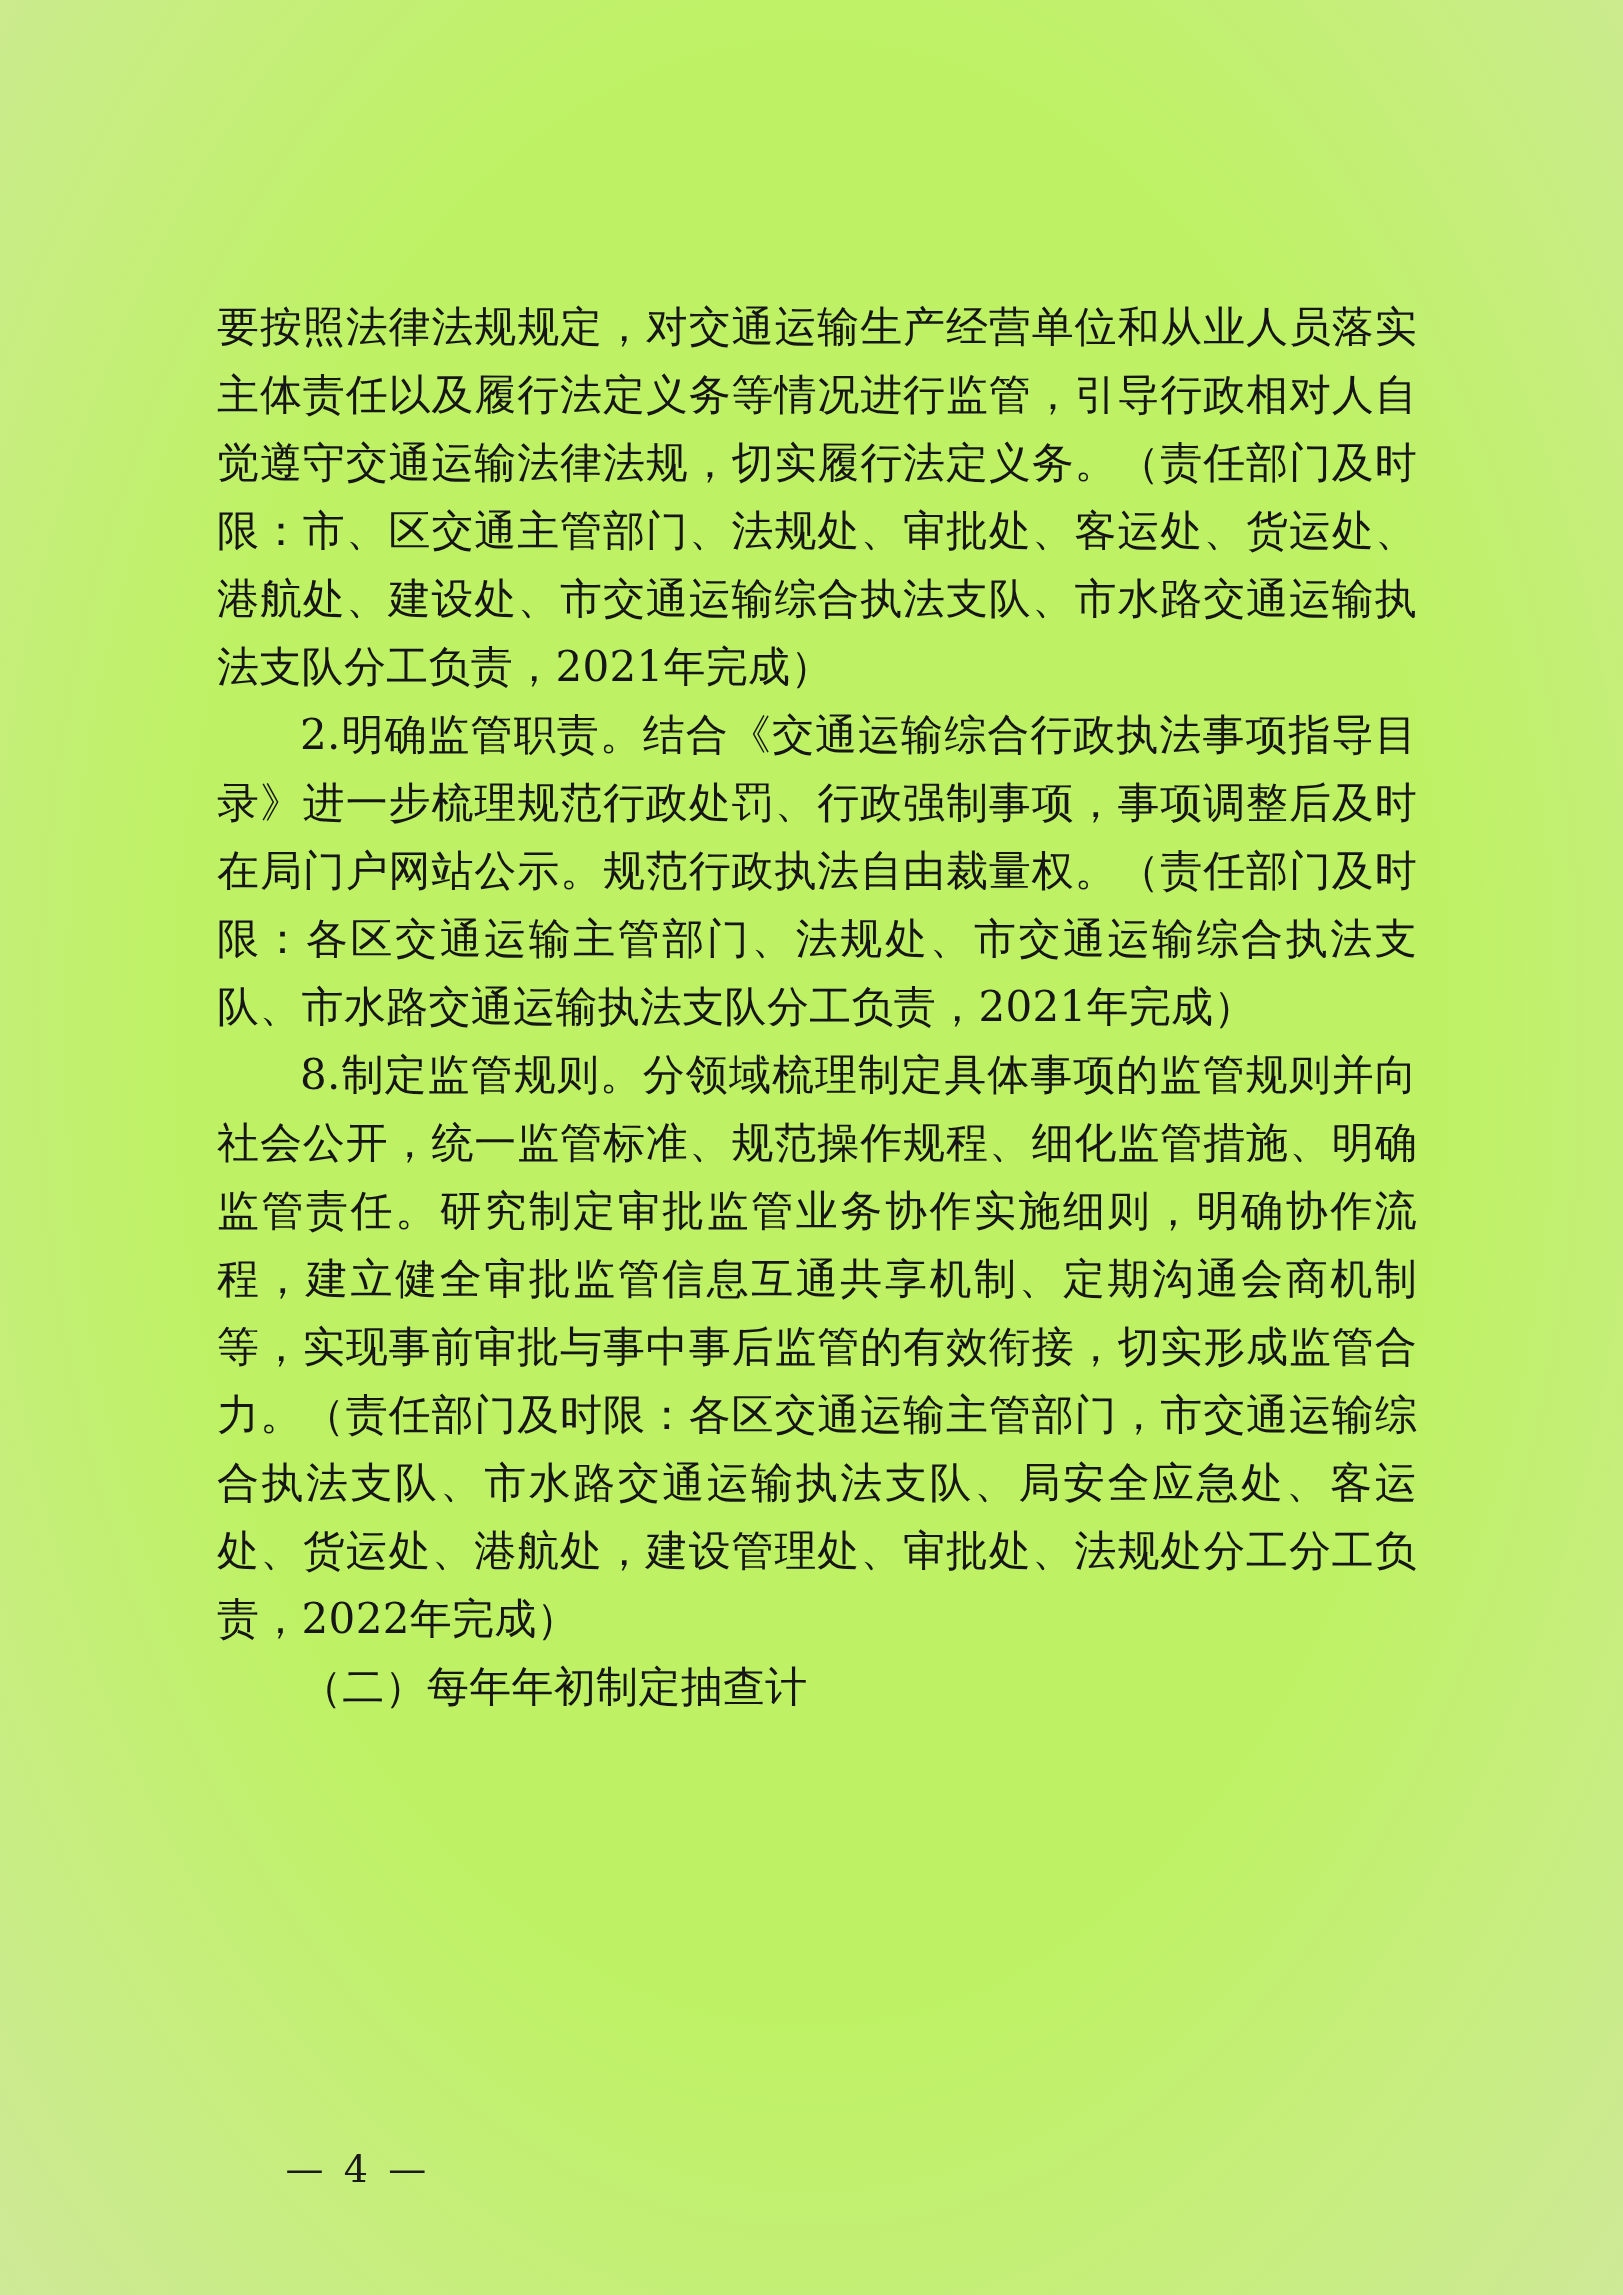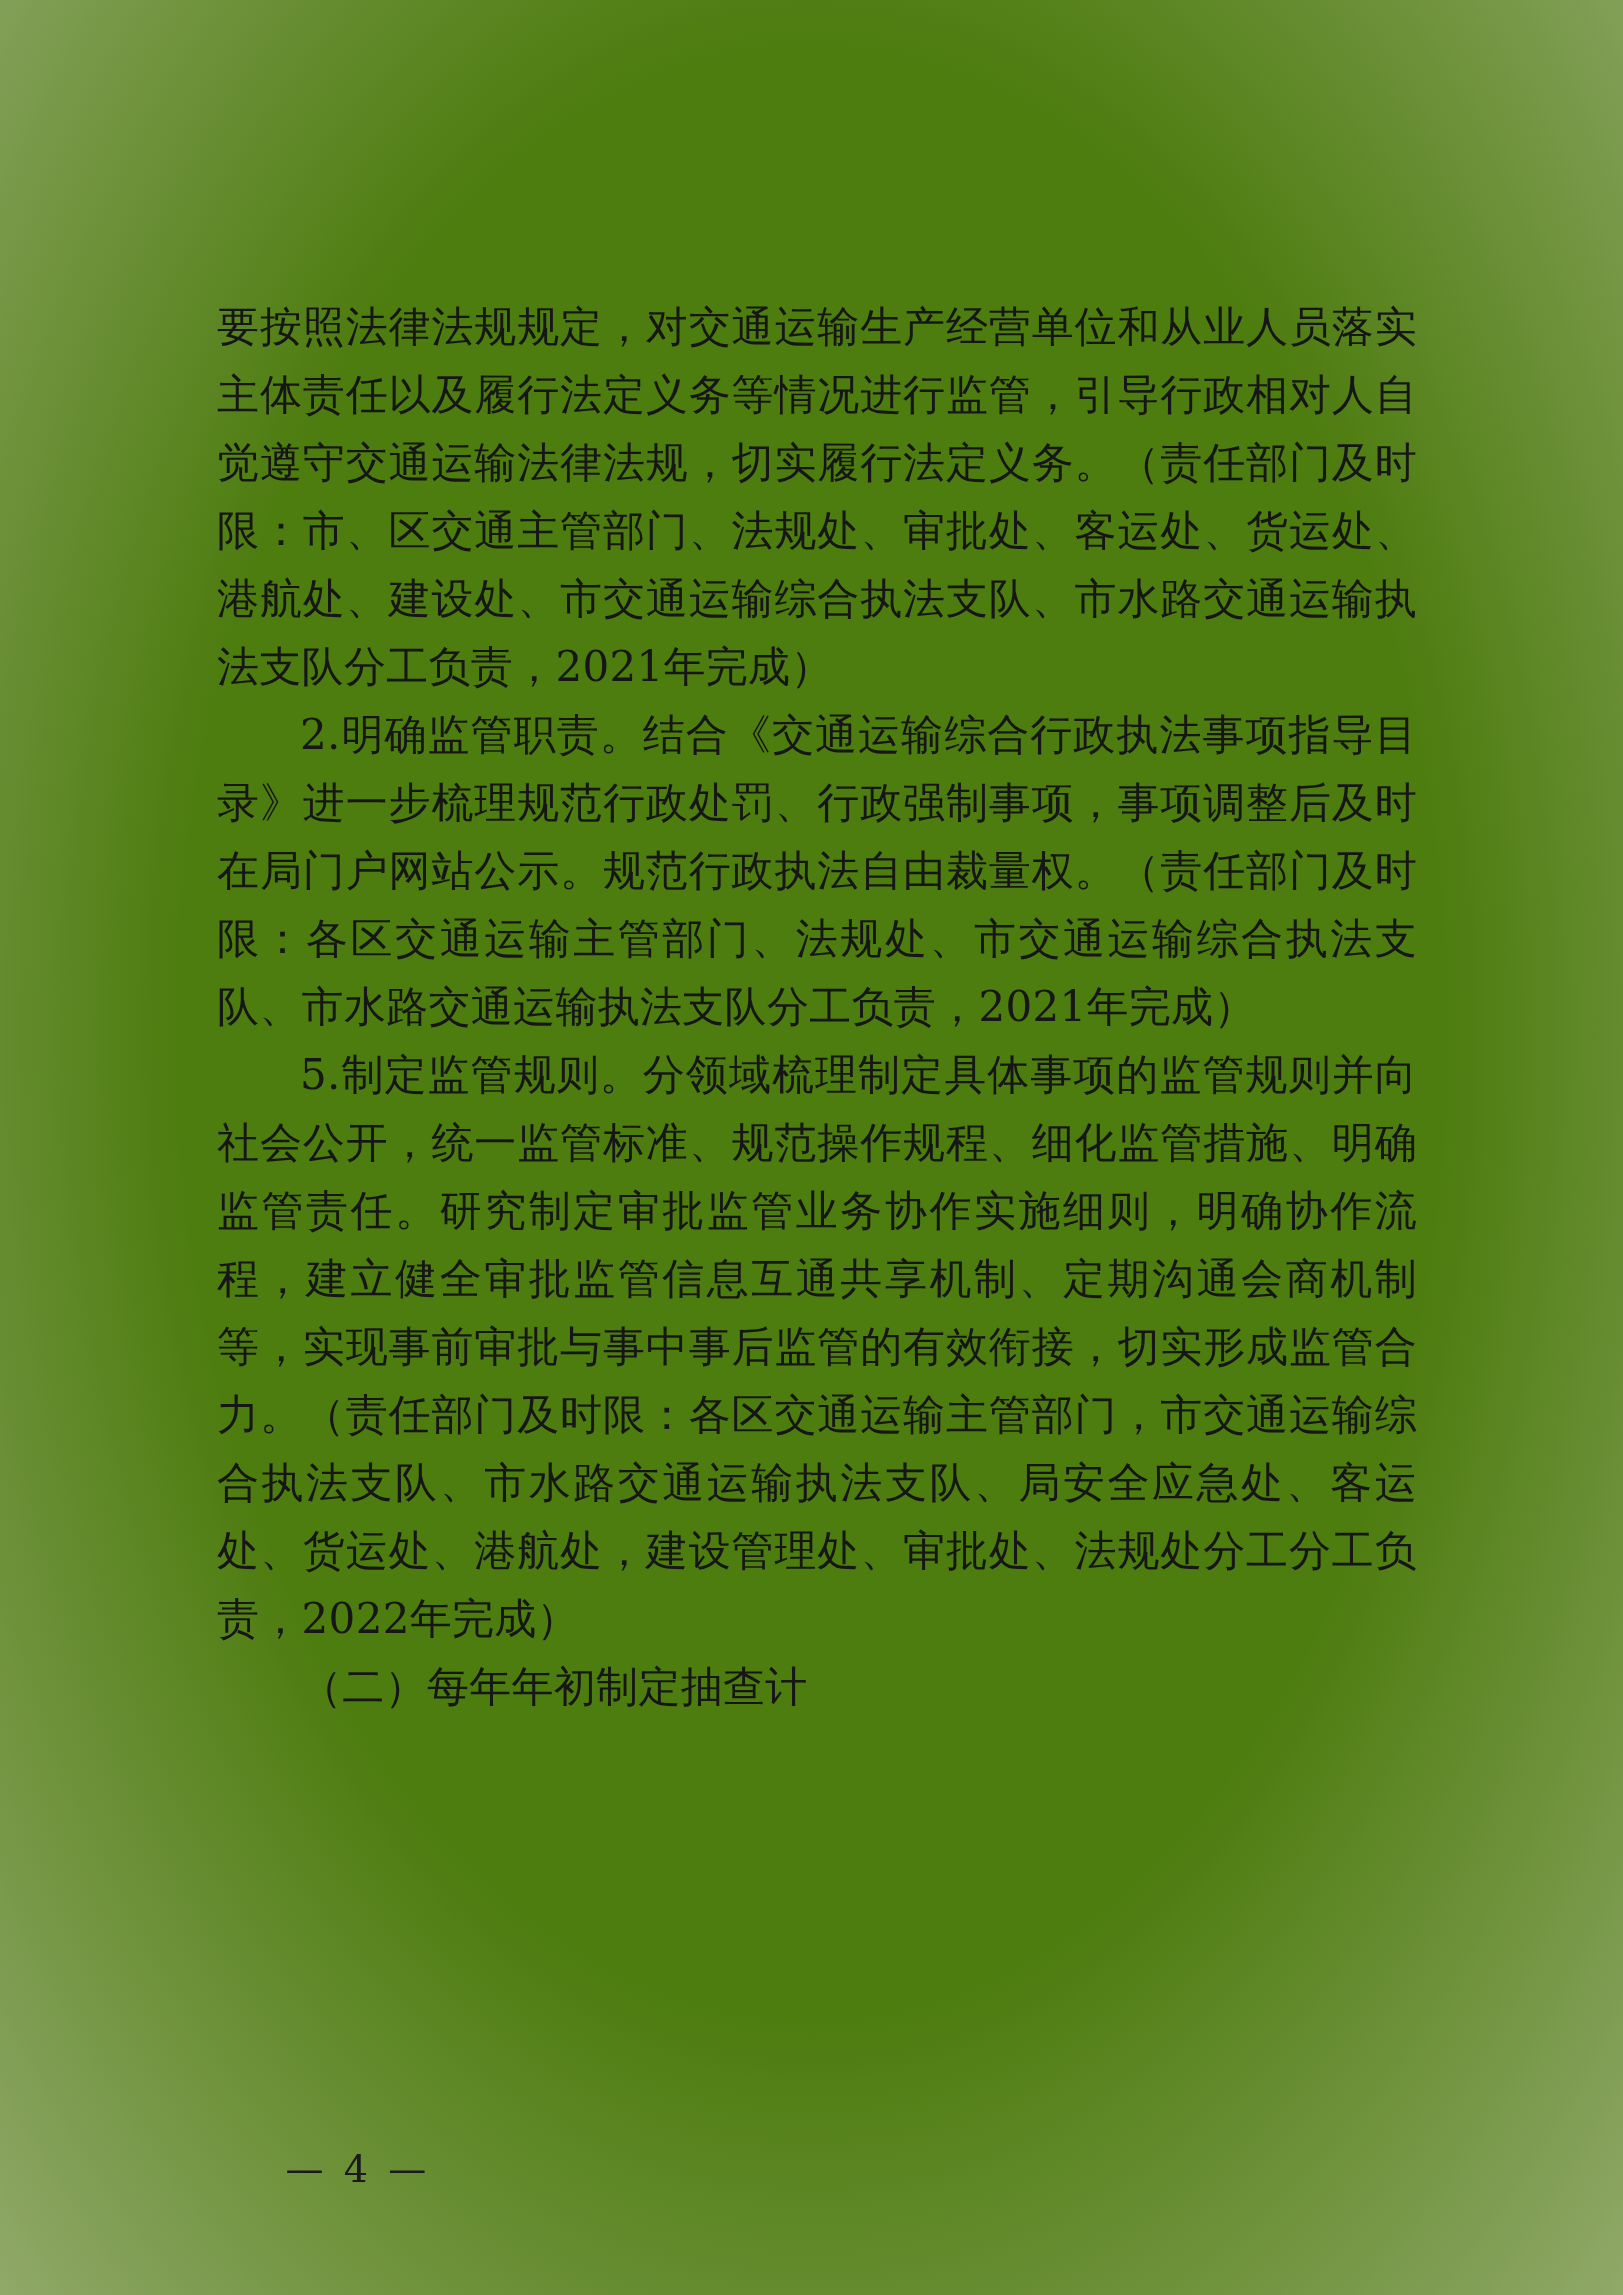--- a/index.html
+++ b/index.html
@@ -7,21 +7,21 @@
     padding: 0;
     background: #ffffff;
   }
   body {
     font-family: "DejaVu Serif", serif;
   }
   .page {
     position: relative;
     width: 1623px;
     height: 2295px;
-    background: #4d7c0f;
+    background: #bef264;
     box-sizing: border-box;
     overflow: hidden;
   }
   
   .paper-texture {
     position: absolute;
     inset: 0;
     background:
       radial-gradient(ellipse at 50% 45%, rgba(255,255,255,0) 55%, rgba(226,222,214,0.45) 100%);
     pointer-events: none;
@@ -64,21 +64,21 @@
 </style>
 </head>
 <body>
 
 <div class="page">
   <div class="paper-texture"></div>
 
   <div class="content">
     <p class="body-text">要按照法律法规规定，对交通运输生产经营单位和从业人员落实主体责任以及履行法定义务等情况进行监管，引导行政相对人自觉遵守交通运输法律法规，切实履行法定义务。（责任部门及时限：市、区交通主管部门、法规处、审批处、客运处、货运处、港航处、建设处、市交通运输综合执法支队、市水路交通运输执法支队分工负责，2021年完成）</p>
     <p class="body-text indent">2.明确监管职责。结合《交通运输综合行政执法事项指导目录》进一步梳理规范行政处罚、行政强制事项，事项调整后及时在局门户网站公示。规范行政执法自由裁量权。（责任部门及时限：各区交通运输主管部门、法规处、市交通运输综合执法支队、市水路交通运输执法支队分工负责，2021年完成）</p>
-    <p class="body-text indent">5.制定监管规则。分领域梳理制定具体事项的监管规则并向社会公开，统一监管标准、规范操作规程、细化监管措施、明确监管责任。研究制定审批监管业务协作实施细则，明确协作流程，建立健全审批监管信息互通共享机制、定期沟通会商机制等，实现事前审批与事中事后监管的有效衔接，切实形成监管合力。（责任部门及时限：各区交通运输主管部门，市交通运输综合执法支队、市水路交通运输执法支队、局安全应急处、客运处、货运处、港航处，建设管理处、审批处、法规处分工分工负责，2022年完成）</p>
+    <p class="body-text indent">8.制定监管规则。分领域梳理制定具体事项的监管规则并向社会公开，统一监管标准、规范操作规程、细化监管措施、明确监管责任。研究制定审批监管业务协作实施细则，明确协作流程，建立健全审批监管信息互通共享机制、定期沟通会商机制等，实现事前审批与事中事后监管的有效衔接，切实形成监管合力。（责任部门及时限：各区交通运输主管部门，市交通运输综合执法支队、市水路交通运输执法支队、局安全应急处、客运处、货运处、港航处，建设管理处、审批处、法规处分工分工负责，2022年完成）</p>
     <p class="body-text indent">（二）每年年初制定抽查计</p>
   </div>
 
   <div class="footer">
     <span class="page-number">— 4 —</span>
   </div>
 </div>
 
 
 </body></html>

